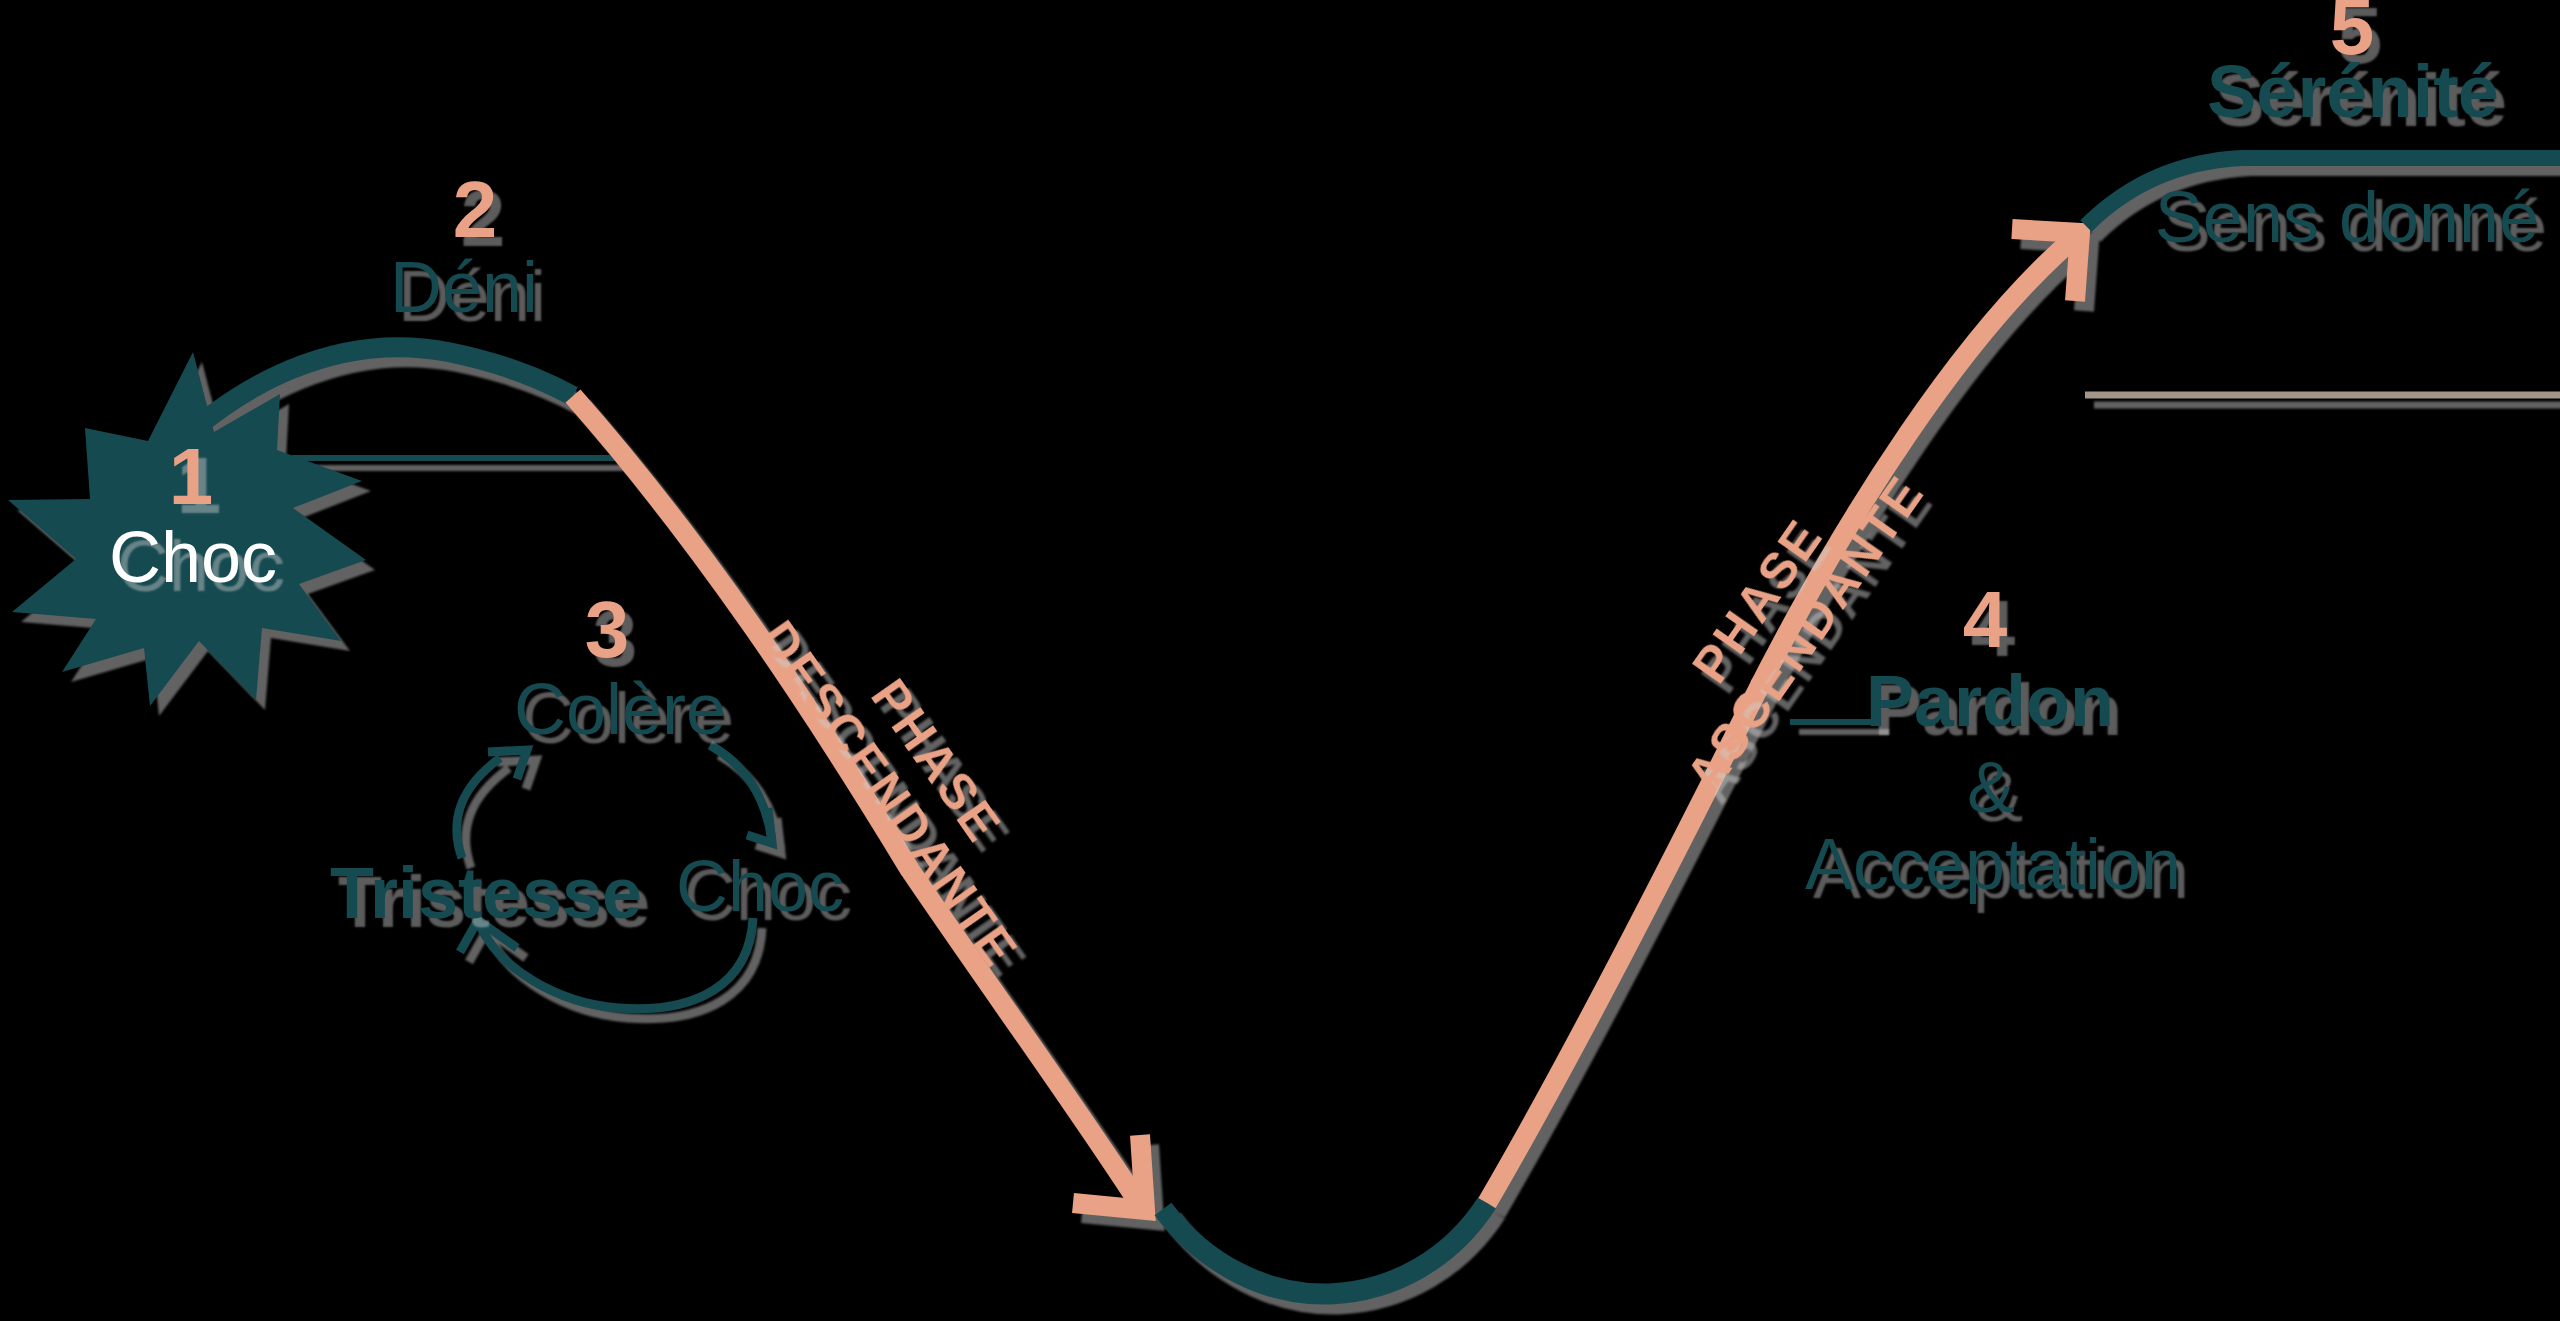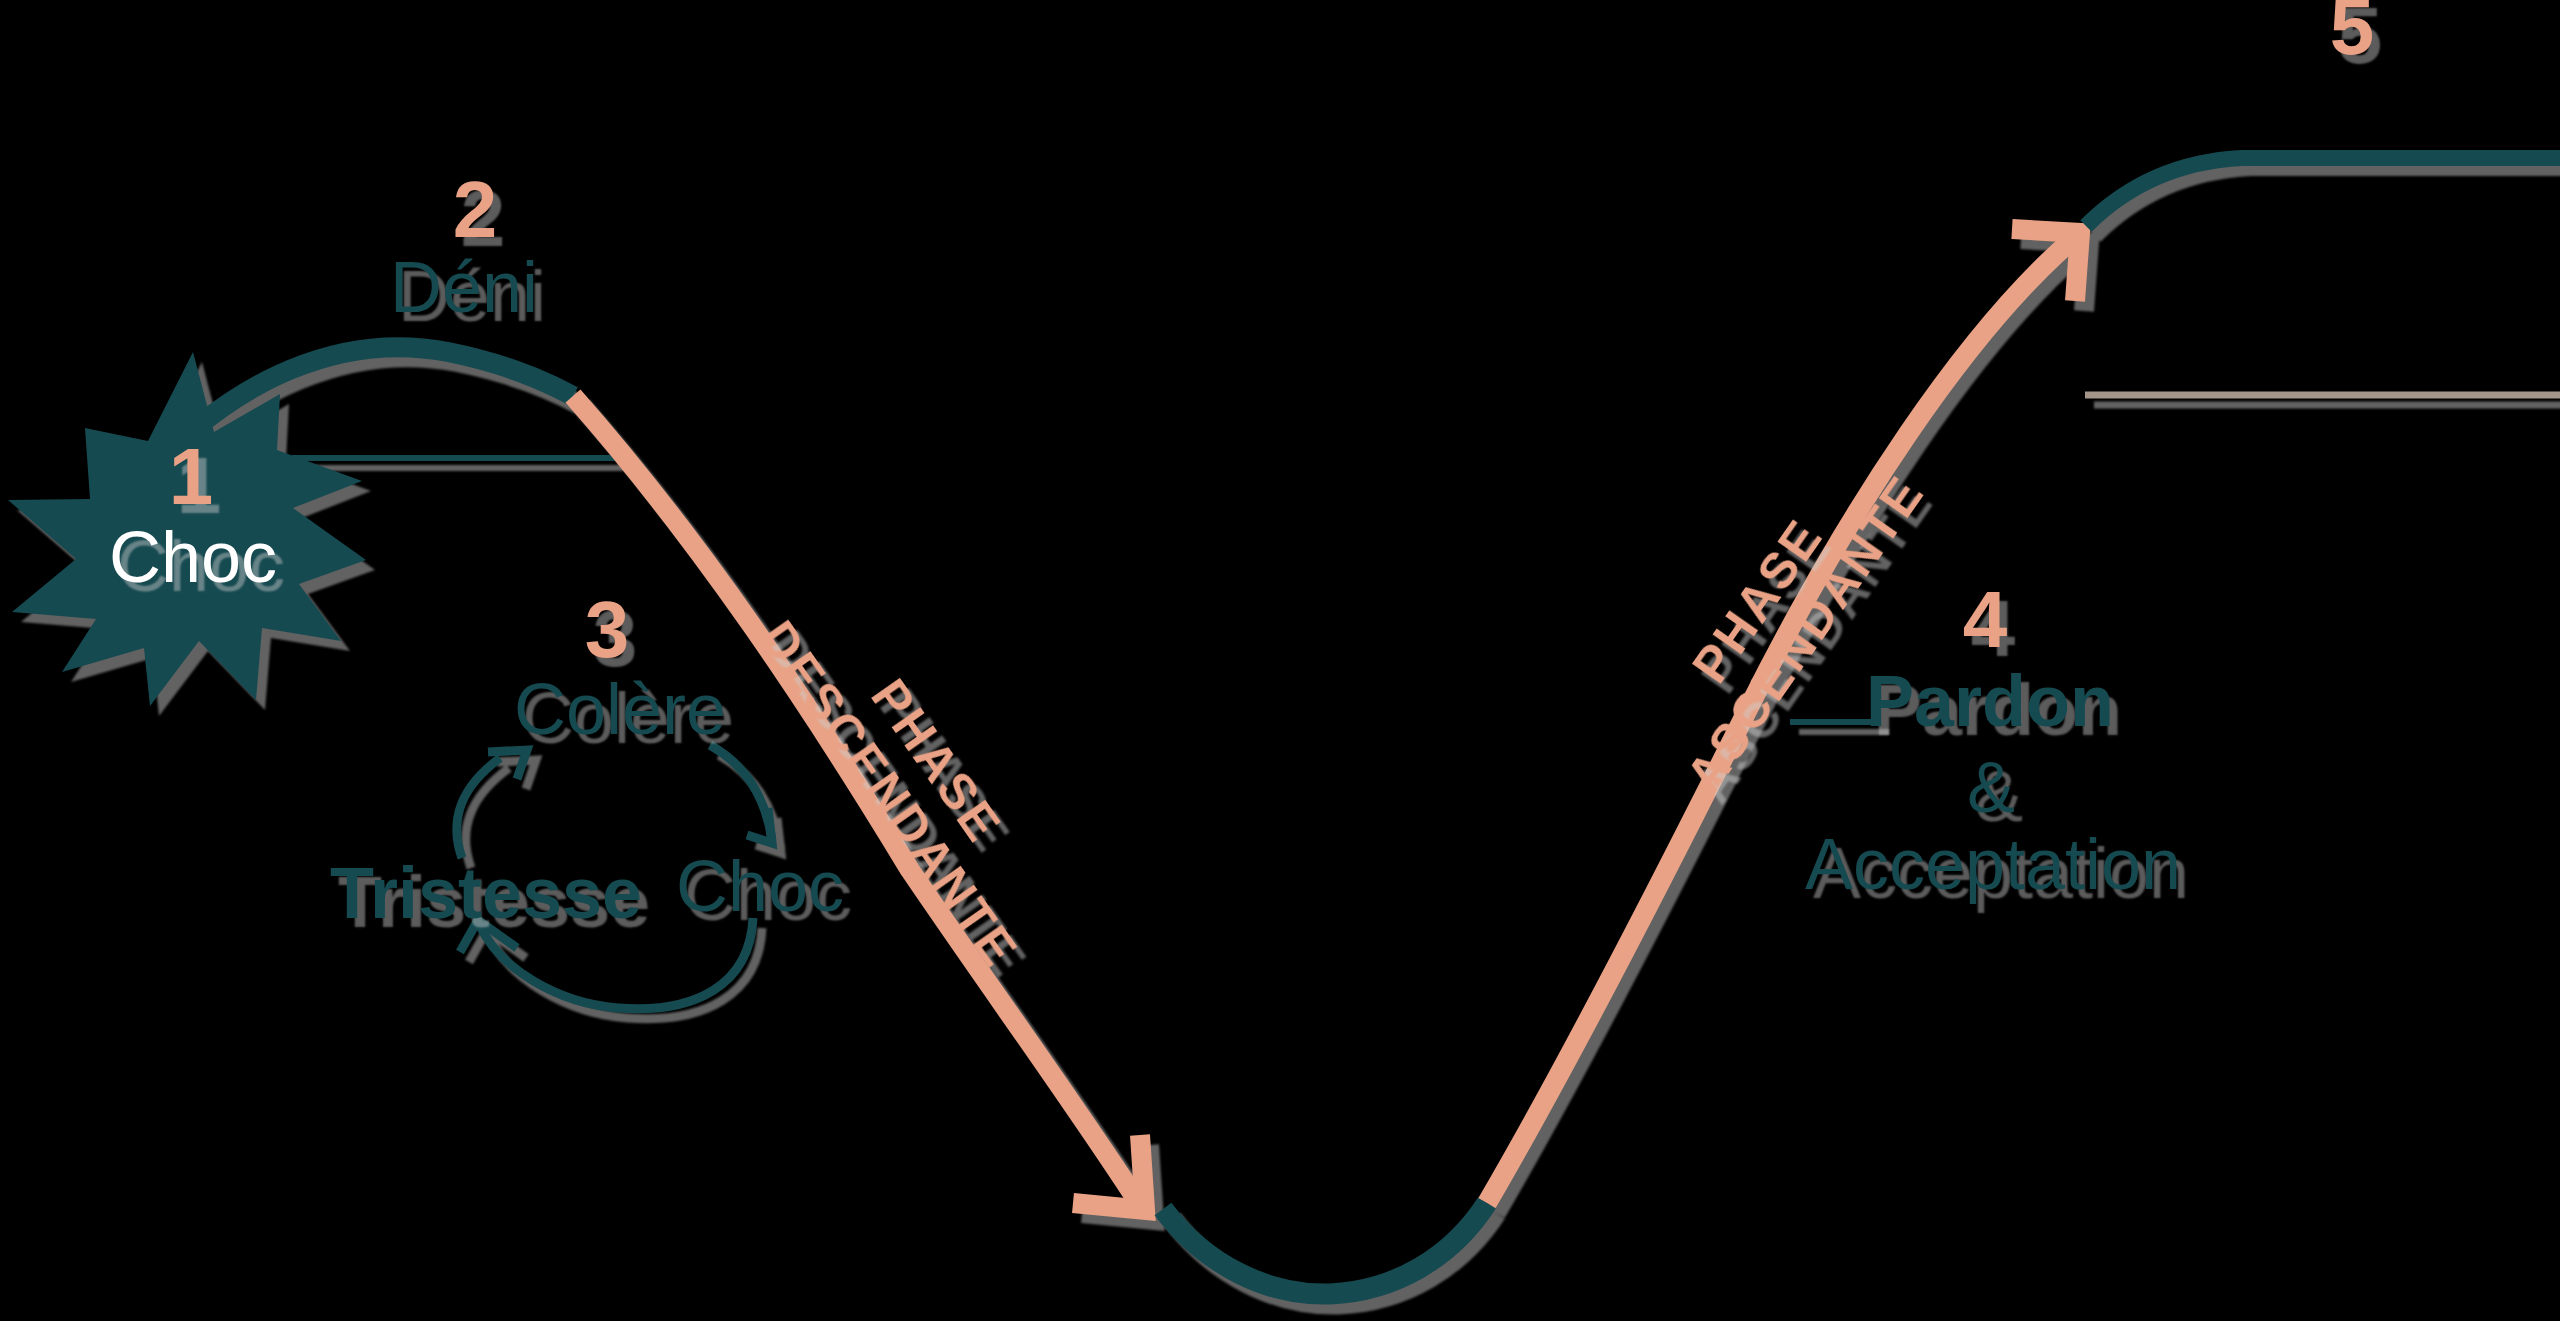--- a/index.html
+++ b/index.html
@@ -80,20 +80,22 @@
   <div class="lbl" style="left:620px;top:673px;">Colère</div>
   <div class="lbl" style="left:486px;top:857px;font-weight:bold;">Tristesse</div>
   <div class="lbl" style="left:760px;top:850px;">Choc</div>
 
   <div class="num" style="left:1985px;top:580px;">4</div>
   <div class="lbl" style="left:1990px;top:665px;font-weight:bold;">Pardon</div>
   <div class="lbl" style="left:1991px;top:751px;">&amp;</div>
   <div class="lbl" style="left:1993px;top:828px;text-align:right;">Acceptation</div>
 
   <div class="num" style="left:2352px;top:-13px;">5</div>
+  <div class="lbl bold" style="left:2353px;top:55px;">Sérénité</div>
+  <div class="lbl" style="left:2347px;top:181px;">Sens donné</div>
 
   <div class="phase-wrap" style="left:912px;top:778px;">
     <div class="phase desc">
       <div>PHASE</div>
       <div>DESCENDANTE</div>
     </div>
   </div>
   <div class="phase-wrap" style="left:1782px;top:618px;">
     <div class="phase asc">
       <div>PHASE</div>

